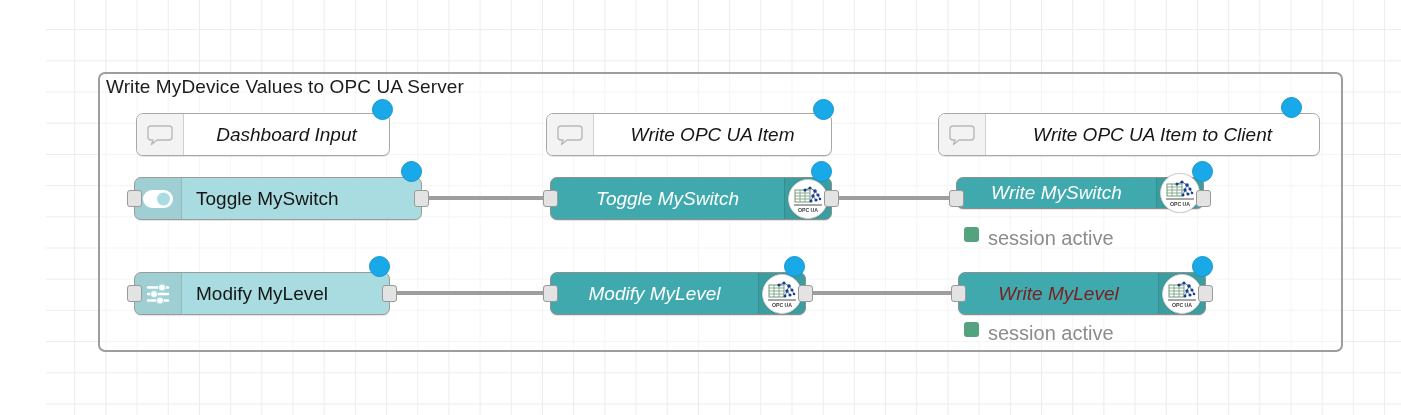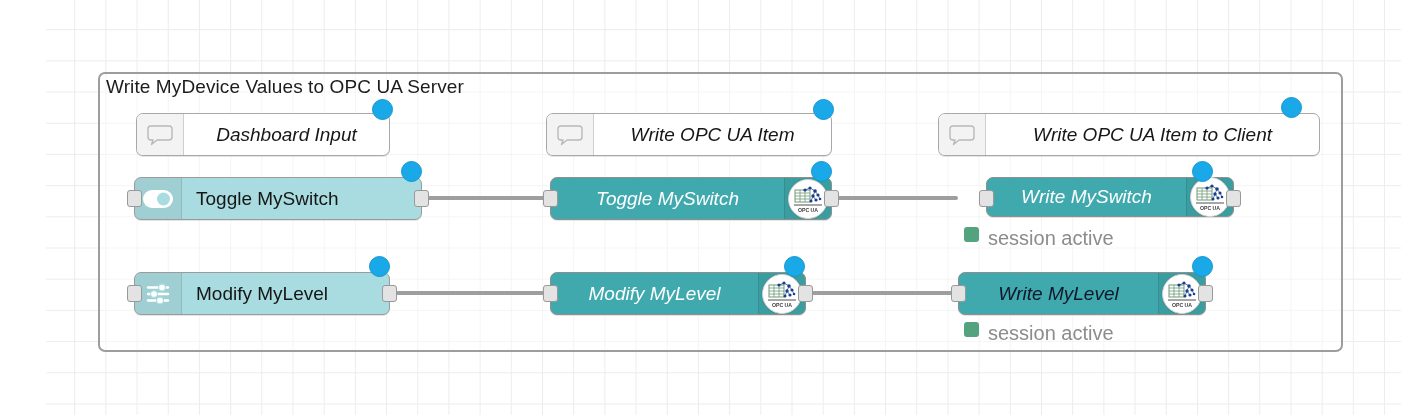--- a/index.html
+++ b/index.html
@@ -261,21 +261,21 @@
           <line x1="27" y1="13" x2="29" y2="17" stroke="#1b3f8f" stroke-width="0.7"></line>
           <line x1="3" y1="23" x2="31" y2="23" stroke="#3a3a3a" stroke-width="0.9"></line>
           <text x="17" y="29.5" font-family="'Liberation Sans', sans-serif" font-size="5.2" fill="#3a3a3a" text-anchor="middle" font-weight="bold">OPC UA</text>
         </svg>
       </div>
     </div>
     <div class="port port-out" style="top:12px;"></div>
   </div>
   <div class="blue-dot" style="left:765px; top:161px;"></div>
 
-  <div class="node node-dark" style="left:940px; top:177px; width:248px; height:40px;">
+  <div class="node node-dark" style="left:910px; top:177px; width:248px; height:32px;">
     <div class="port port-in" style="top:12px;"></div>
     <div class="node-label label-center italic" style="color:#ffffff;">Write MySwitch</div>
     <div class="icon-cell-right">
       <div class="opcua-badge">
         <svg class="glyph" width="34" height="34" viewBox="0 0 34 34" aria-hidden="true">
           <rect x="4" y="8" width="15" height="12" fill="#ffffff" stroke="#6f9a76" stroke-width="1"></rect>
           <line x1="4" y1="11" x2="19" y2="11" stroke="#6f9a76" stroke-width="0.8"></line>
           <line x1="4" y1="14" x2="19" y2="14" stroke="#6f9a76" stroke-width="0.8"></line>
           <line x1="4" y1="17" x2="19" y2="17" stroke="#6f9a76" stroke-width="0.8"></line>
           <line x1="9" y1="8" x2="9" y2="20" stroke="#6f9a76" stroke-width="0.8"></line>
@@ -358,21 +358,21 @@
           <text x="17" y="29.5" font-family="'Liberation Sans', sans-serif" font-size="5.2" fill="#3a3a3a" text-anchor="middle" font-weight="bold">OPC UA</text>
         </svg>
       </div>
     </div>
     <div class="port port-out" style="top:12px;"></div>
   </div>
   <div class="blue-dot" style="left:738px; top:256px;"></div>
 
   <div class="node node-dark" style="left:912px; top:272px; width:248px; height:43px;">
     <div class="port port-in" style="top:12px;"></div>
-    <div class="node-label label-center italic" style="color:#0f172a;">Write MyLevel</div>
+    <div class="node-label label-center italic" style="color:#7f1d1d;">Write MyLevel</div>
     <div class="icon-cell-right">
       <div class="opcua-badge">
         <svg class="glyph" width="34" height="34" viewBox="0 0 34 34" aria-hidden="true">
           <rect x="4" y="8" width="15" height="12" fill="#ffffff" stroke="#6f9a76" stroke-width="1"></rect>
           <line x1="4" y1="11" x2="19" y2="11" stroke="#6f9a76" stroke-width="0.8"></line>
           <line x1="4" y1="14" x2="19" y2="14" stroke="#6f9a76" stroke-width="0.8"></line>
           <line x1="4" y1="17" x2="19" y2="17" stroke="#6f9a76" stroke-width="0.8"></line>
           <line x1="9" y1="8" x2="9" y2="20" stroke="#6f9a76" stroke-width="0.8"></line>
           <line x1="14" y1="8" x2="14" y2="20" stroke="#6f9a76" stroke-width="0.8"></line>
           <circle cx="14" cy="8" r="1.6" fill="#1b3f8f"></circle>

